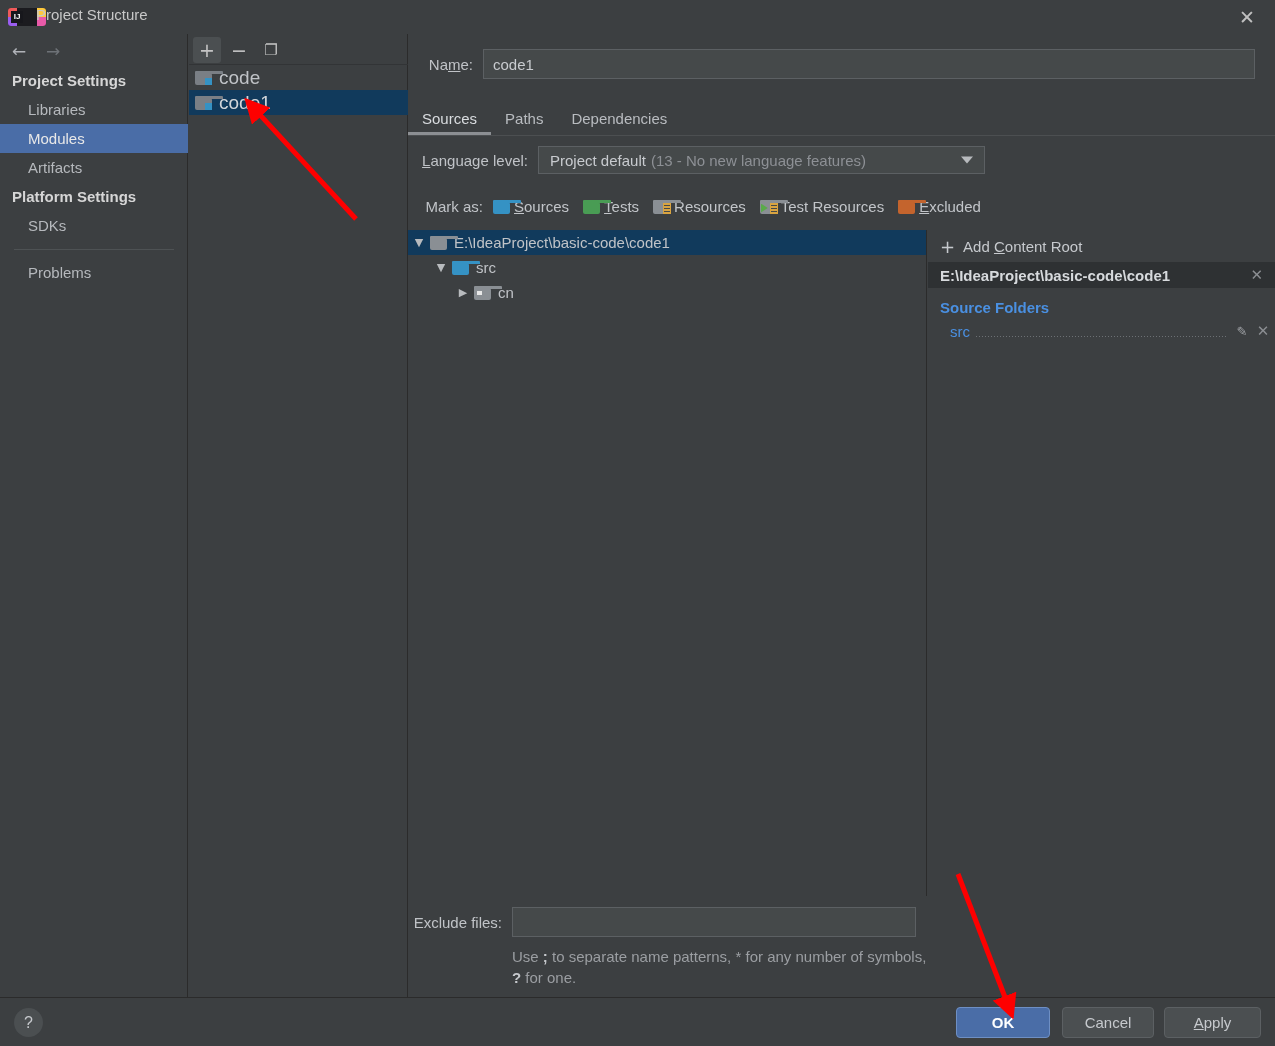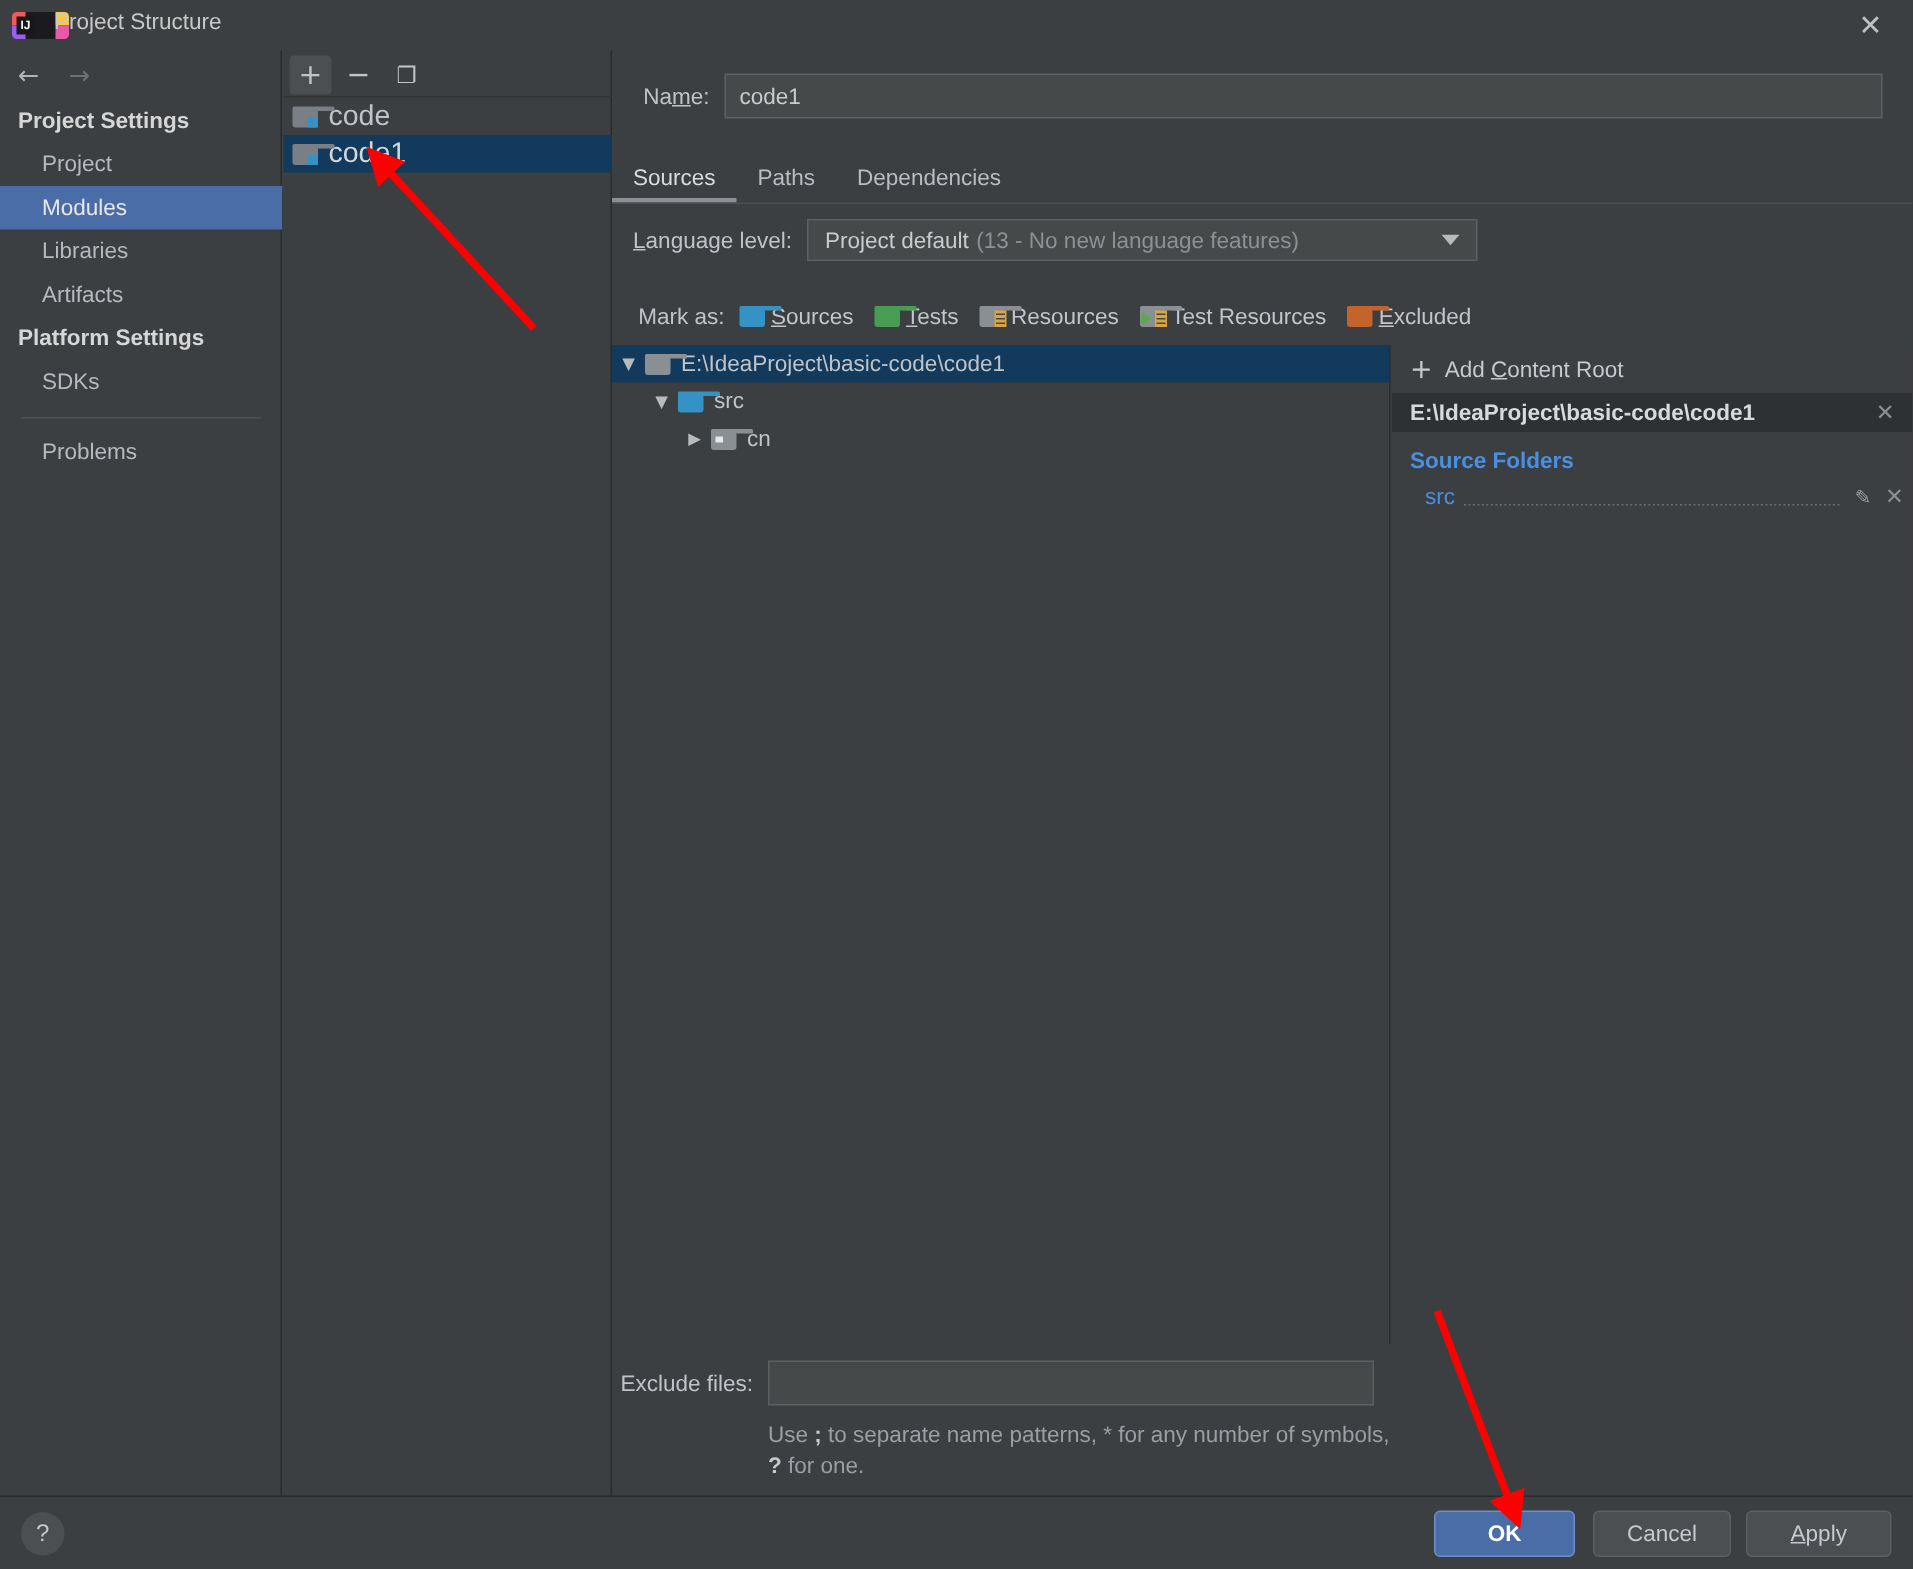--- a/index.html
+++ b/index.html
@@ -163,21 +163,21 @@
   .lang-main { color: #c8cbcf; }
   .lang-sub { color: #8d9095; margin-left: 5px; }
   .lang-caret {
     position: absolute; right: 11px; top: 50%; transform: translateY(-50%);
     width: 0; height: 0; border-left: 6px solid transparent;
     border-right: 6px solid transparent; border-top: 7px solid #b7babd;
   }
 
   .markas-row {
     position: absolute; left: 0; top: 164px; width: 867px; height: 26px;
-    display: flex; align-items: center; font-size: 15px;
+    display: flex; align-items: flex-start; font-size: 15px;
   }
   .markas-label { width: 85px; text-align: right; padding-right: 10px; color: #c0c3c7; }
   .mark-item { display: flex; align-items: center; margin-right: 14px; cursor: pointer; color: #c2c5c9; }
   .mark-item span.lbl { margin-left: 4px; }
   .mark-item span.lbl u { text-decoration: underline; }
   .fico { position: relative; width: 17px; height: 14px; flex: none; }
   .fico .body { position: absolute; left: 0; top: 2px; width: 17px; height: 12px; border-radius: 1px 2px 2px 2px; }
   .fico .tab  { position: absolute; left: 0; top: 0; width: 8px; height: 3px; border-radius: 1px 1px 0 0; }
   .fico .lines { position: absolute; right: -1px; bottom: 0px; width: 8px; height: 11px; background: #d9a441; }
   .fico .lines i { position: absolute; left: 1px; width: 6px; height: 1px; background: #45494a; display:block; }
@@ -307,23 +307,22 @@
     <div class="close-btn">✕</div>
   </div>
 
   <div class="sidebar">
     <div class="nav-arrows">
       <div class="nav-arrow nav-back">←</div>
       <div class="nav-arrow nav-fwd">→</div>
     </div>
     <div class="nav-list">
       <div class="nav-group">Project Settings</div>
-      <div class="nav-item">Project</div>
+      <div class="nav-item">Libraries</div>
       <div class="nav-item selected">Modules</div>
-      <div class="nav-item">Libraries</div>
       <div class="nav-item">Artifacts</div>
       <div class="nav-group">Platform Settings</div>
       <div class="nav-item">SDKs</div>
       <div class="nav-sep"></div>
       <div class="nav-item">Problems</div>
     </div>
   </div>
 
   <div class="modcol">
     <div class="mod-toolbar">

